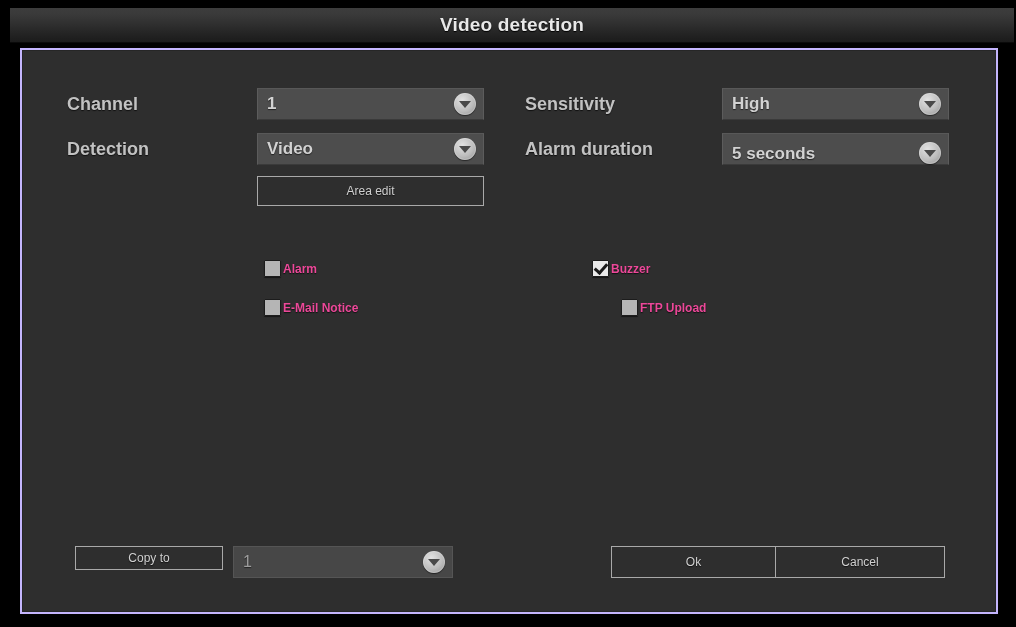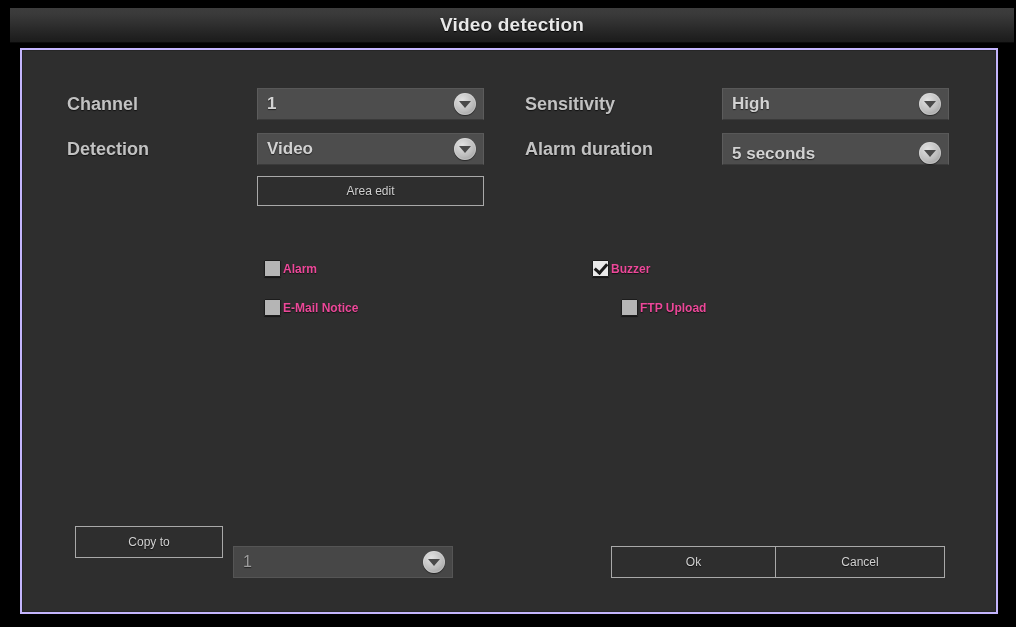--- a/index.html
+++ b/index.html
@@ -236,21 +236,21 @@
     <div class="checkrow" style="left:242px; top:249px;">
       <span class="cbox"></span>
       <span class="cbox-label">E-Mail Notice</span>
     </div>
 
     <div class="checkrow" style="left:570px; top:249px;padding-left:29px;">
       <span class="cbox"></span>
       <span class="cbox-label">FTP Upload</span>
     </div>
 
-    <div class="btn" style="left:53px; top:476px; width:148px; height:32px;">Copy to</div>
+    <div class="btn" style="left:53px; top:496px; width:148px; height:24px;">Copy to</div>
 
     <div class="dropdown muted" style="left:211px; top:496px; width:220px; height:32px;">
       <span class="dd-value">1</span>
       <span class="dd-arrow"></span>
     </div>
 
     <div class="btn" style="left:589px; top:496px; width:165px; height:32px;">Ok</div>
 
     <div class="btn" style="left:753px; top:496px; width:170px; height:32px;">Cancel</div>
 

